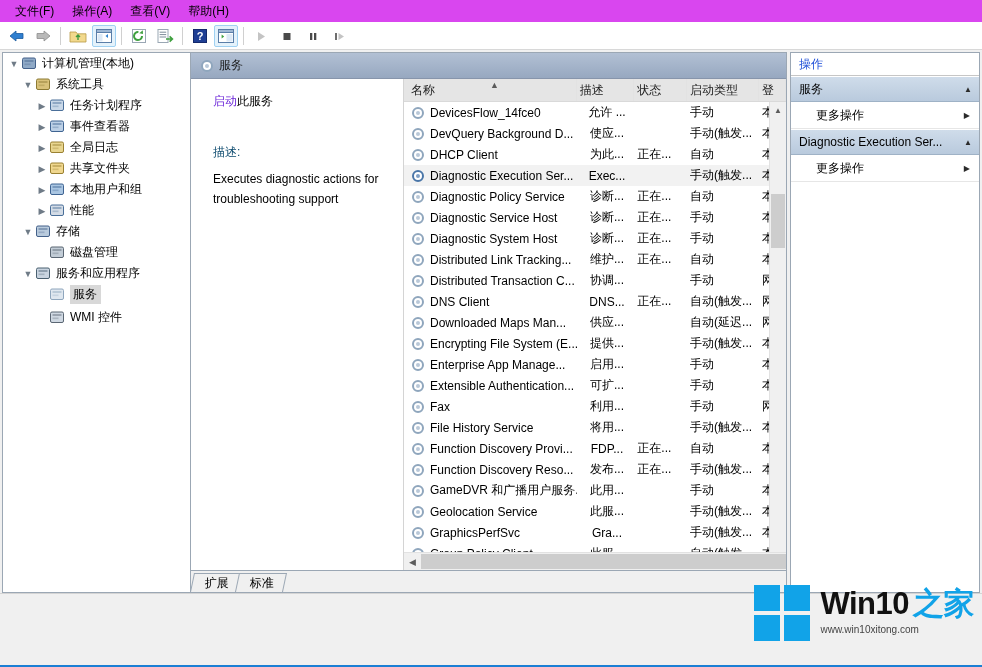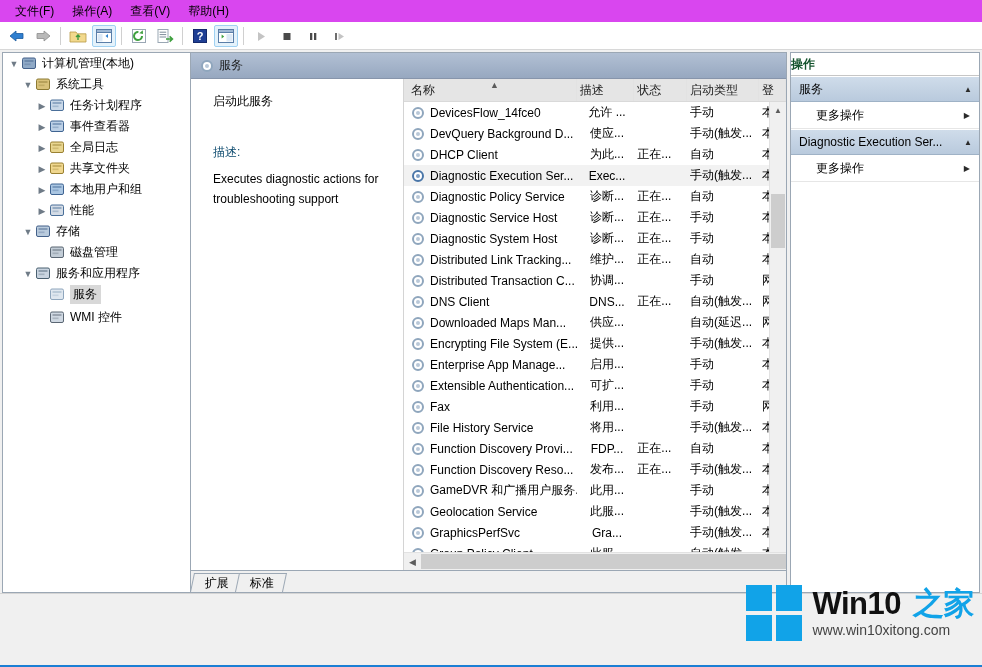--- a/index.html
+++ b/index.html
@@ -200,21 +200,21 @@
     color: #000;
     margin-bottom: 20px;
     line-height: 1.3;
   }
   .detail-link-line {
     font-size: 12px;
     color: #000;
     margin-bottom: 34px;
   }
   .detail-link-line a {
-    color: #000000;
+    color: #6d28d9;
     cursor: pointer;
   }
   .detail-desc-label {
     font-size: 12px;
     color: #0c4a6e;
     margin-bottom: 8px;
   }
   .detail-desc-text {
     font-size: 12px;
     color: #000;
@@ -385,23 +385,24 @@
     margin-left: 3px;
     border: 1px solid #9ba7b4;
     background: #ffffff;
     box-sizing: border-box;
     overflow: hidden;
   }
   .actions-title {
     height: 22px;
     display: flex;
     align-items: center;
-    font-size: 12px;
-    font-weight: bold;
-    color: #14532d;
+    padding-left: 8px;
+    font-size: 12px;
+    font-weight: normal;
+    color: #1d4ed8;
     background: #ffffff;
     border-bottom: 1px solid #c6c6c6;
   }
   .act-group-head {
     height: 24px;
     display: flex;
     align-items: center;
     padding: 0 7px 0 8px;
     font-size: 12px;
     color: #000;
@@ -452,23 +453,23 @@
   }
   .wm-logo i { background: #11a3e8; display: block; }
   .wm-text { display: flex; flex-direction: column; }
   .wm-main {
     font-size: 31px;
     font-weight: bold;
     line-height: 34px;
     color: #111;
     letter-spacing: -0.5px;
   }
-  .wm-main .cn { color: #11a3e8; margin-left: 12px; }
+  .wm-main .cn { color: #11a3e8; margin-left: 4px; }
   .wm-url {
-    font-size: 14px;
+    font-size: 10px;
     color: #444;
     line-height: 18px;
   }
 </style>
 </head>
 <body>
 
 <div id="app">
 
 

